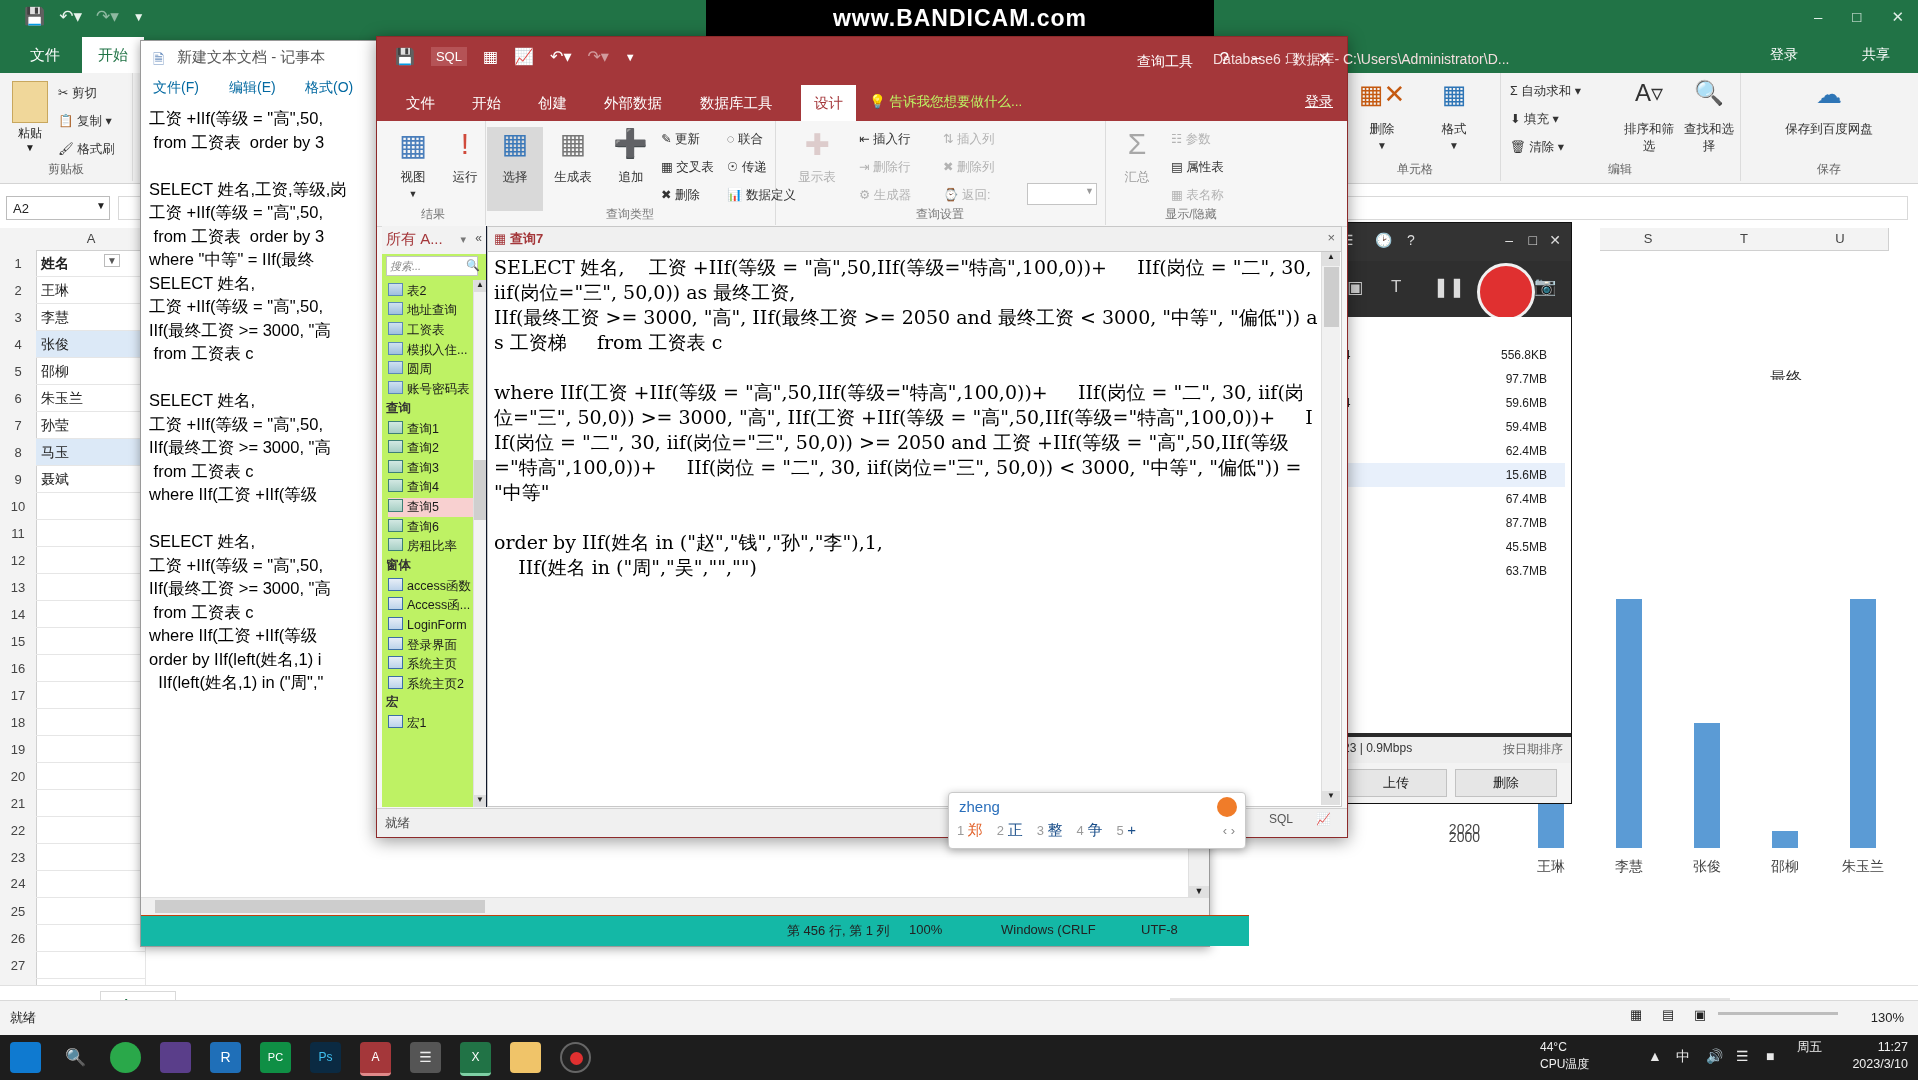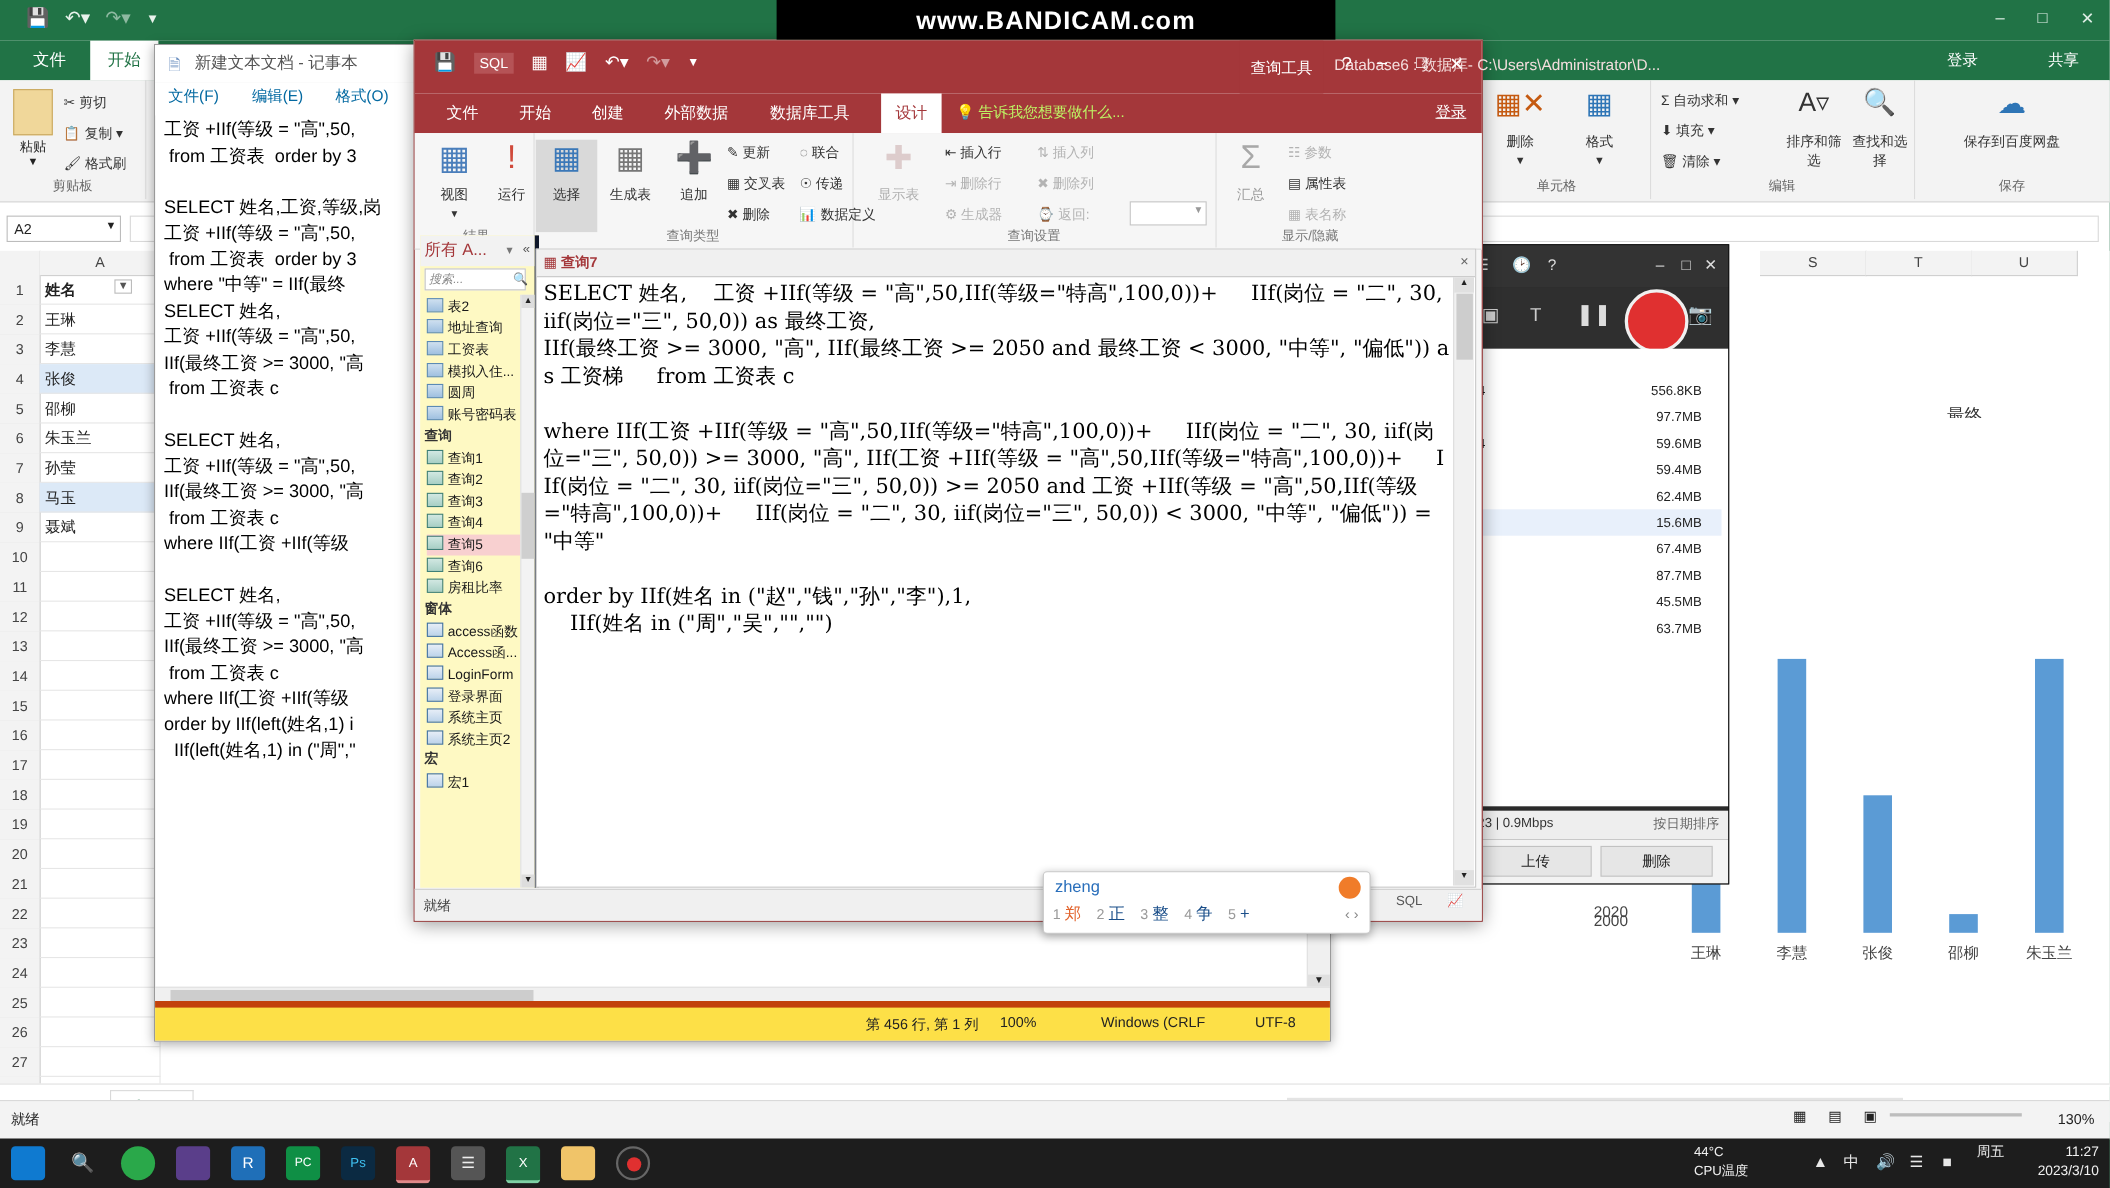--- a/index.html
+++ b/index.html
@@ -34,21 +34,21 @@
   
   #bandicam{left:706px;top:0;width:508px;height:36px;background:#000;color:#fff;
     text-align:center;line-height:36px;font-size:23px;font-weight:bold;letter-spacing:1px;z-index:60;}
   
   #notepad{left:140px;top:40px;width:1068px;height:905px;background:#fff;border:1px solid #9a9a9a;box-shadow:0 2px 10px rgba(0,0,0,.35);z-index:20;}
   #np-title{position:absolute;left:0;top:0;width:100%;height:34px;background:#fff;border-bottom:1px solid #eee;}
   #np-title .t{position:absolute;left:36px;top:7px;font-size:15px;color:#555;}
   #np-menu{position:absolute;left:0;top:34px;width:100%;height:30px;background:#fff;}
   #np-menu span{position:absolute;top:4px;font-size:14px;color:#0369a1;}
   #np-text{position:absolute;left:8px;top:66px;right:24px;bottom:46px;font-size:16.5px;line-height:23.5px;white-space:pre;overflow:hidden;color:#000;}
-  #np-status{position:absolute;left:0;bottom:0;width:100%;height:30px;border-top:6px solid #c2410c;background:#fde047;font-size:13px;}
+  #np-status{position:absolute;left:0;bottom:0;width:100%;height:30px;border-top:1px solid #c2410c;background:#14b8a6;font-size:13px;padding-left:40px;}
   #np-status span{position:absolute;top:6px;}
   #np-vscroll{position:absolute;right:0;top:66px;bottom:46px;width:20px;background:#f0f0f0;border-left:1px solid #e0e0e0;}
   #np-hscroll{position:absolute;left:0;bottom:30px;width:100%;height:18px;background:#f0f0f0;border-top:1px solid #e0e0e0;}
   
   #access{left:376px;top:36px;width:970px;height:800px;background:#f6f6f6;border:1px solid #8d2a2a;box-shadow:0 3px 16px rgba(0,0,0,.4);z-index:30;}
   #ac-title{position:absolute;left:0;top:0;width:100%;height:48px;background:#a4373a;}
   #ac-title .qat{position:absolute;left:18px;top:10px;display:flex;align-items:center;gap:16px;color:#fff;font-size:16px;}
   #ac-title .ctxtab{position:absolute;left:750px;top:0;height:48px;line-height:48px;background:#a4373a;color:#fff;font-size:14px;padding:0 10px;}
   #ac-title .dbname{position:absolute;left:836px;top:14px;color:#f4dede;font-size:14px;white-space:nowrap;}
   #ac-title .help{position:absolute;right:118px;top:12px;color:#fff;font-size:17px;}
@@ -58,21 +58,21 @@
   #ac-tabs .tab.active{background:#fff;color:#a4373a;}
   #ac-tabs .tellme{position:absolute;top:8px;color:#bef264;font-size:13.5px;}
   #ac-login{position:absolute;right:14px;top:8px;color:#fff;font-size:14px;text-decoration:underline;}
   #ac-ribbon{position:absolute;left:0;top:84px;width:100%;height:105px;background:#f6f6f6;border-bottom:1px solid #d9d9d9;}
   .acgrp{position:absolute;top:0;height:104px;border-right:1px solid #dcdcdc;}
   .acgrp .gl{position:absolute;bottom:2px;width:100%;text-align:center;font-size:12px;color:#777;}
   .bigbtn{position:absolute;top:6px;width:56px;text-align:center;font-size:12.5px;color:#333;}
   .bigbtn .ic{display:block;height:42px;}
   .smbtn{position:absolute;font-size:12.5px;color:#333;white-space:nowrap;}
   .smbtn.dis{color:#b3b3b3;}
-  #ac-navpane{position:absolute;left:5px;top:177px;width:104px;bottom:30px;background:#fef9c3;border-right:4px solid #0f172a;overflow:hidden;}
+  #ac-navpane{position:absolute;left:5px;top:189px;width:104px;bottom:30px;background:#bef264;border-right:1px solid #0f172a;overflow:hidden;}
   #ac-navpane .hd{position:absolute;left:0;top:0;width:100%;height:28px;background:#f2f2f2;}
   #ac-navpane .hd .t{position:absolute;left:4px;top:4px;font-size:15px;color:#a4373a;}
   #ac-search{position:absolute;left:4px;top:30px;width:92px;height:20px;border:1px solid #c4c4c4;background:#fff;box-sizing:border-box;font-size:11px;color:#888;font-style:italic;padding-left:3px;line-height:18px;}
   .navgrp{position:absolute;left:4px;font-size:12.5px;font-weight:bold;color:#333;}
   .navitem{position:absolute;left:6px;height:19px;line-height:19px;font-size:12.5px;color:#1a1a1a;white-space:nowrap;}
   .navitem .ni{display:inline-block;width:13px;height:11px;margin-right:4px;vertical-align:-1px;
     border:1px solid #5b8ab5;background:linear-gradient(#cfe0f0,#9fc0e0);}
   .navitem.sel{background:#f8d0d0;width:94px;}
   .navitem .ni.q{border-color:#3d7f77;background:linear-gradient(#d2e8e2,#a7cfc5);}
   .navitem .ni.f{border-color:#3c6fa5;background:linear-gradient(#e7eef7,#bcd3ea);}
@@ -246,21 +246,21 @@
         <div class="rowhdr" style="top: 508px; height: 27px; line-height: 27px;">19</div>
         <div class="gcell" style="top: 508px; left: 36px; width: 110px; height: 27px; line-height: 27px;"></div>
         <div class="rowhdr" style="top: 535px; height: 27px; line-height: 27px;">20</div>
         <div class="gcell" style="top: 535px; left: 36px; width: 110px; height: 27px; line-height: 27px;"></div>
         <div class="rowhdr" style="top: 562px; height: 27px; line-height: 27px;">21</div>
         <div class="gcell" style="top: 562px; left: 36px; width: 110px; height: 27px; line-height: 27px;"></div>
         <div class="rowhdr" style="top: 589px; height: 27px; line-height: 27px;">22</div>
         <div class="gcell" style="top: 589px; left: 36px; width: 110px; height: 27px; line-height: 27px;"></div>
         <div class="rowhdr" style="top: 616px; height: 27px; line-height: 27px;">23</div>
         <div class="gcell" style="top: 616px; left: 36px; width: 110px; height: 27px; line-height: 27px;"></div>
-        <div class="rowhdr" style="top: 643px; height: 27px; line-height: 27px;">24</div>
+        <div class="rowhdr" style="top: 643px; height: 27px; line-height: 27px; font-family: Liberation Mono, monospace;">24</div>
         <div class="gcell" style="top: 643px; left: 36px; width: 110px; height: 27px; line-height: 27px;"></div>
         <div class="rowhdr" style="top: 670px; height: 27px; line-height: 27px;">25</div>
         <div class="gcell" style="top: 670px; left: 36px; width: 110px; height: 27px; line-height: 27px;"></div>
         <div class="rowhdr" style="top: 697px; height: 27px; line-height: 27px;">26</div>
         <div class="gcell" style="top: 697px; left: 36px; width: 110px; height: 27px; line-height: 27px;"></div>
         <div class="rowhdr" style="top: 724px; height: 27px; line-height: 27px;">27</div>
         <div class="gcell" style="top: 724px; left: 36px; width: 110px; height: 27px; line-height: 27px;"></div>
         <div class="rowhdr" style="top: 751px; height: 27px; line-height: 27px;">28</div>
         <div class="gcell" style="top: 751px; left: 36px; width: 110px; height: 27px; line-height: 27px;"></div>
         <span style="position: absolute; left: 104px; top: 26px; font-size: 10px; color: rgb(85, 85, 85); background: rgb(255, 255, 255); border: 1px solid rgb(187, 187, 187); padding: 0px 2px;">▼</span>

